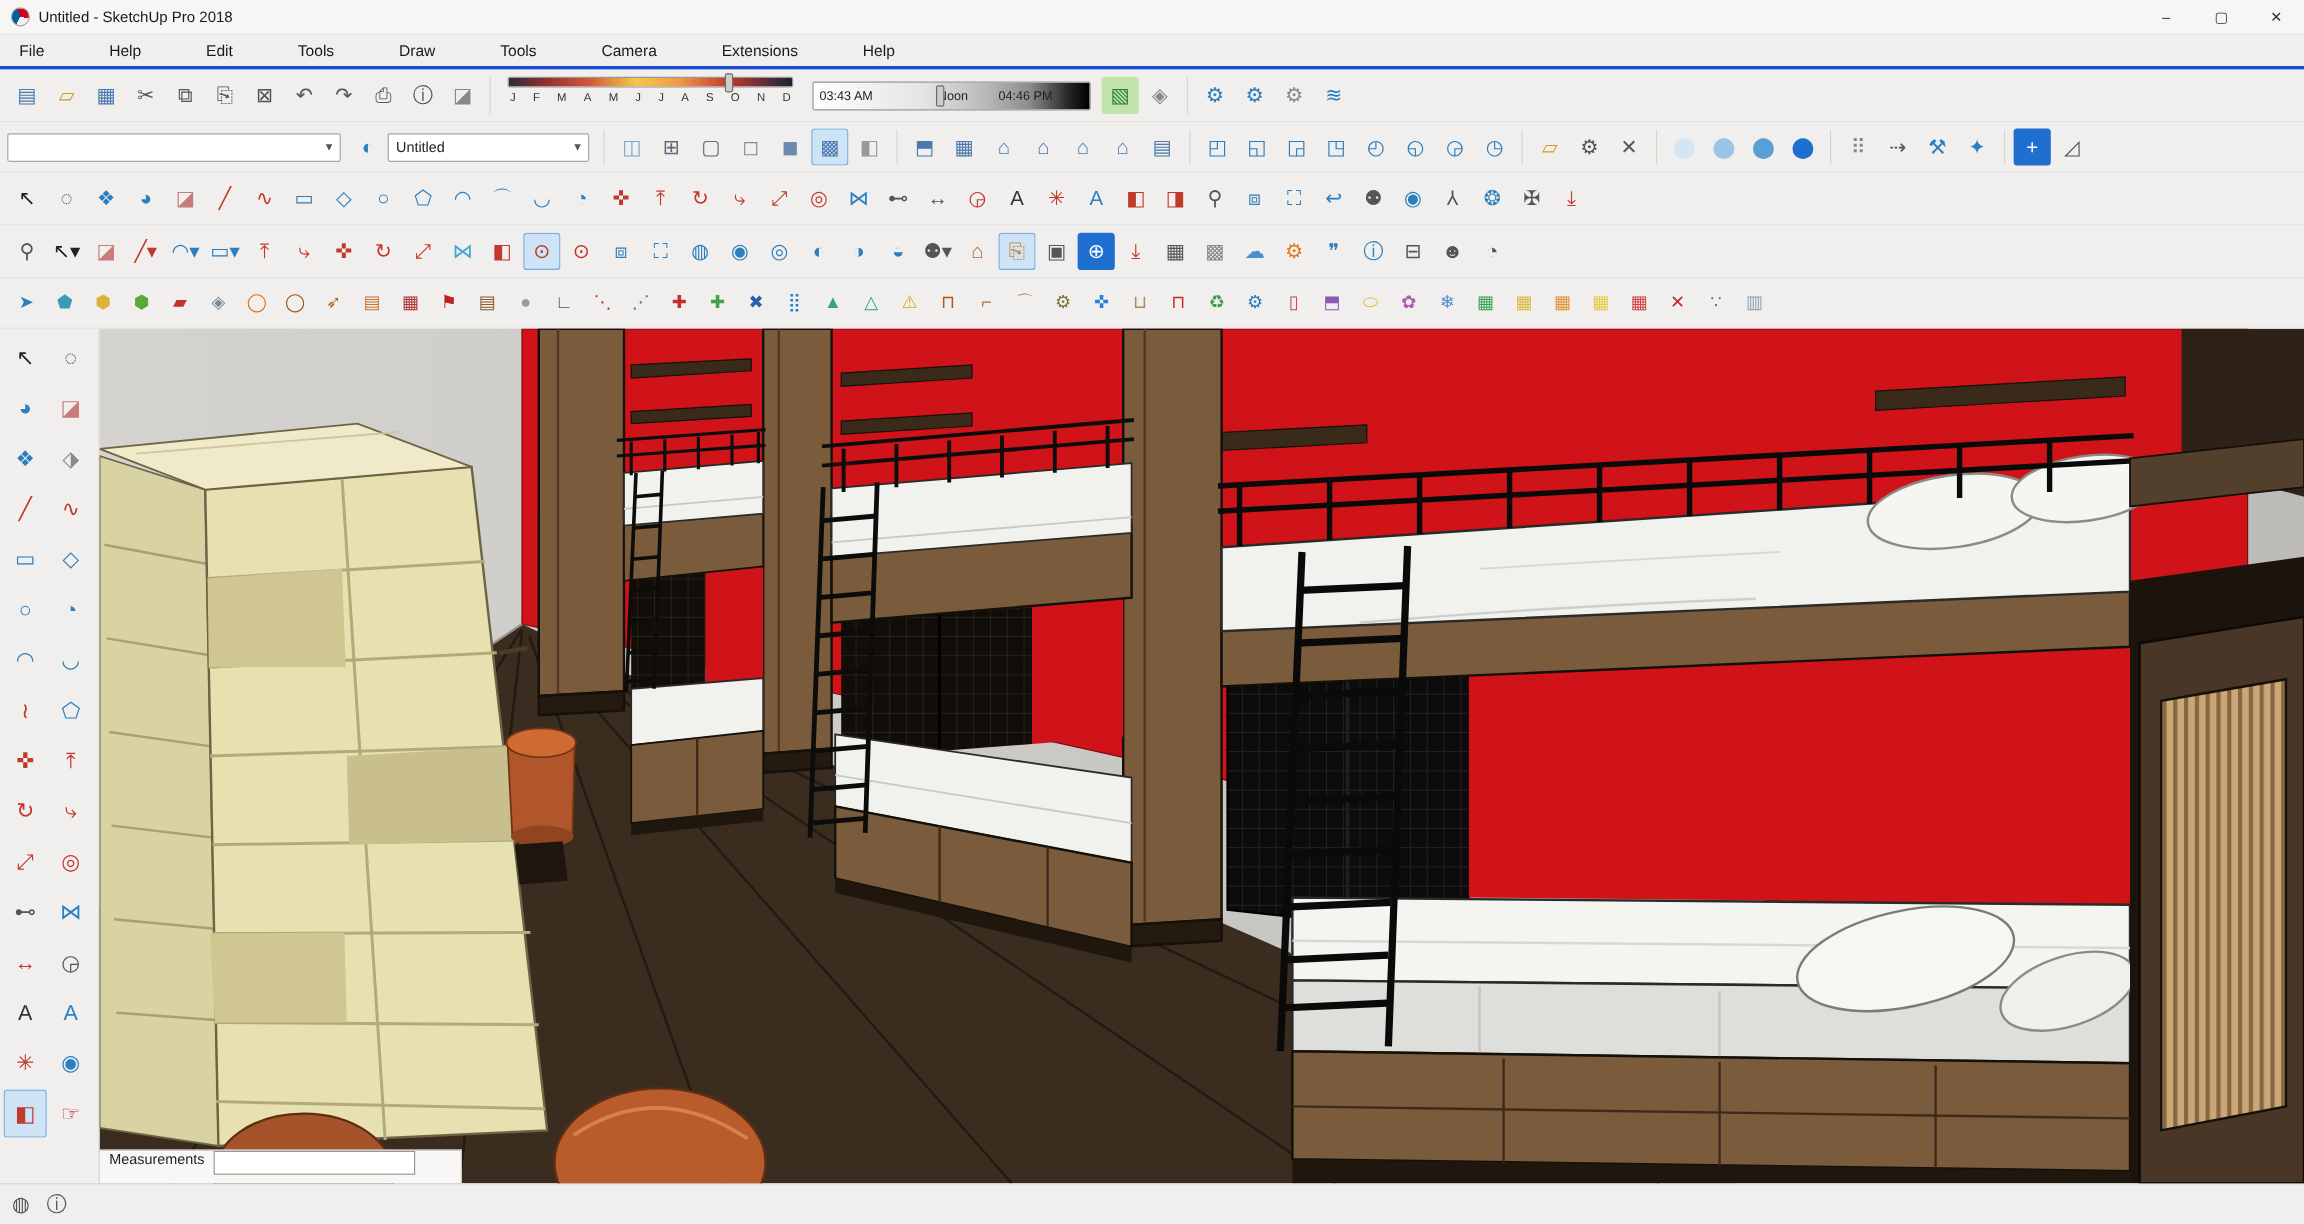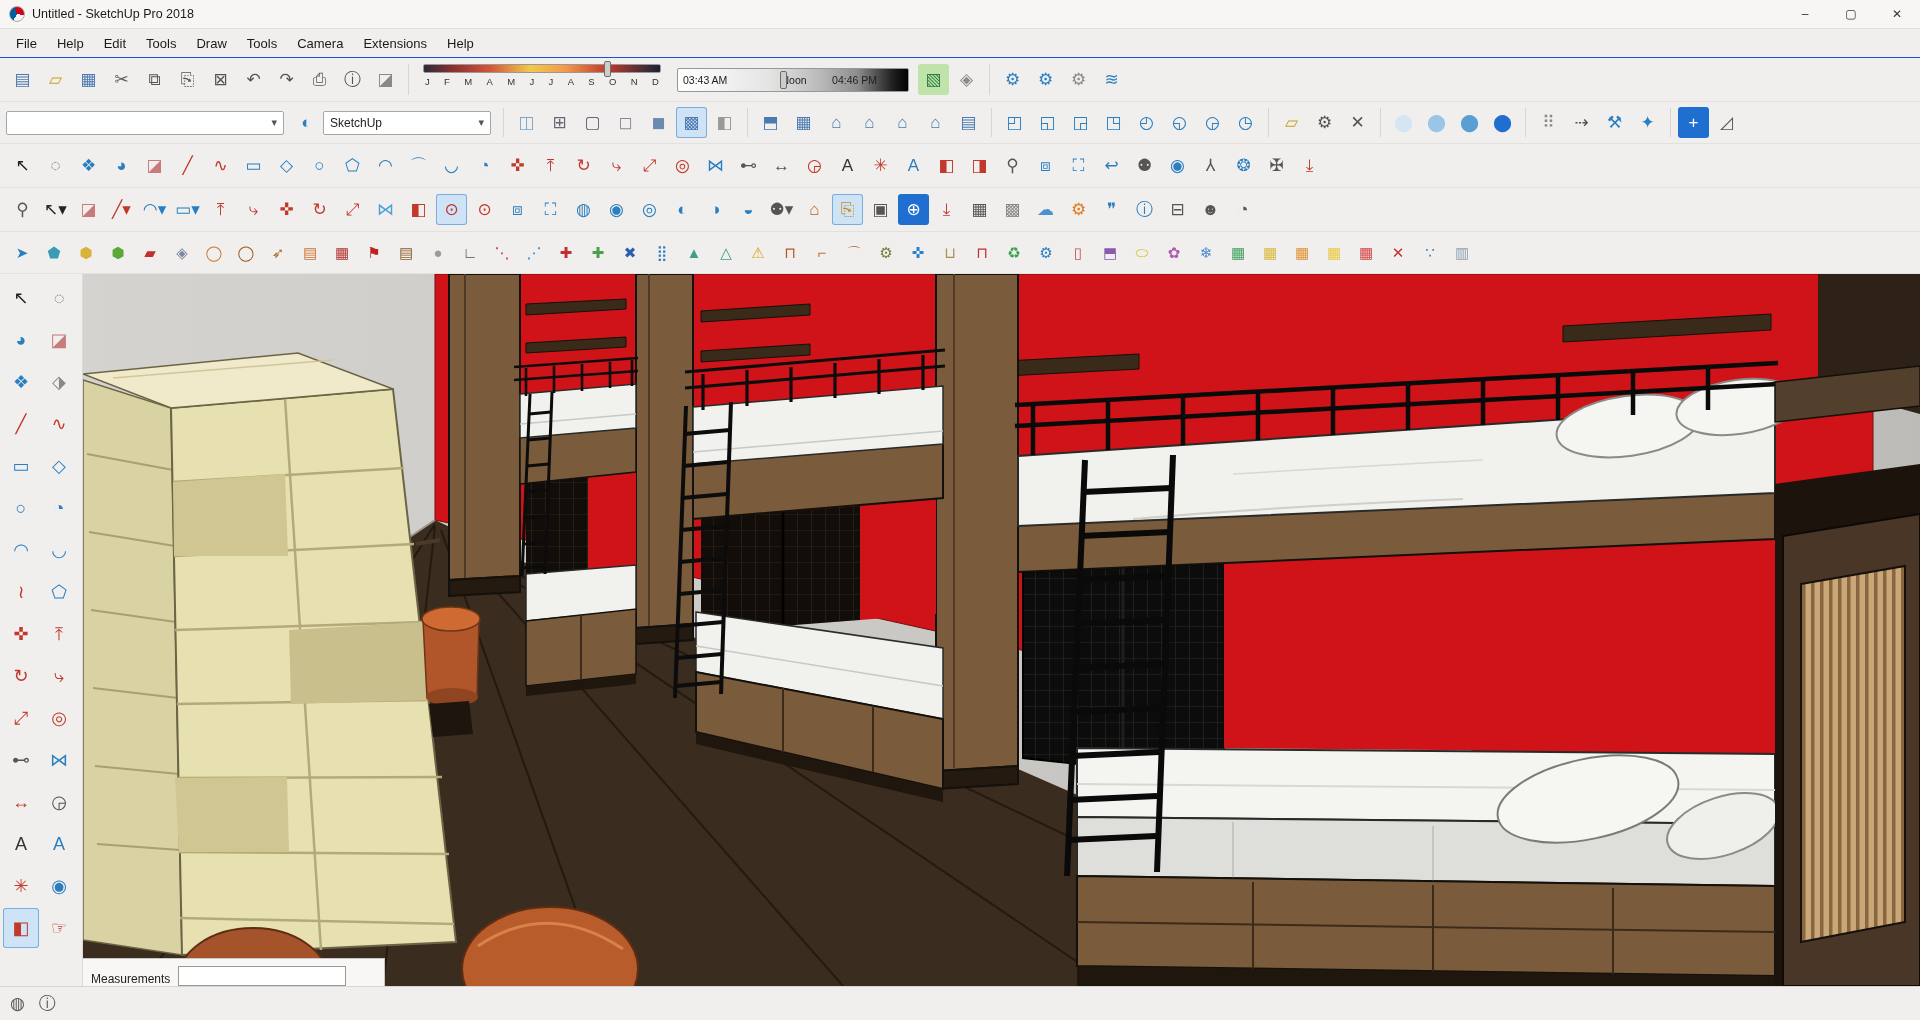--- a/index.html
+++ b/index.html
@@ -10,21 +10,21 @@
   
   .titlebar { height:29px; background:#f7f6f4; display:flex; align-items:center; border-bottom:1px solid #e2e0dd; flex:0 0 auto; }
   .logo { width:16px; height:16px; border-radius:50%; margin:0 7px 0 9px;
           background:conic-gradient(from 210deg, #005f9e 0 130deg, #d0021b 130deg 250deg, #f4f4f4 250deg 360deg);
           border:1px solid #aaa; flex:0 0 auto; }
   .title-text { font-size:12.5px; color:#1a1a1a; }
   .win-controls { margin-left:auto; display:flex; height:100%; }
   .win-btn { width:46px; height:100%; display:flex; align-items:center; justify-content:center; font-size:12px; color:#333; cursor:default; }
 
   
-  .menubar { height:29px; display:flex; align-items:center; padding-left:6px; background:#f1efed; border-bottom:1px solid #1d4ed8; flex:0 0 auto; }
+  .menubar { height:29px; display:flex; align-items:center; padding-left:6px; background:#f1efed; border-bottom:3px solid #1d4ed8; flex:0 0 auto;gap:34px; }
   .menu-item { font-size:13px; color:#1a1a1a; padding:4px 10px; border-radius:3px; }
 
   
   .toolbar { display:flex; align-items:center; background:#f1efed; border-bottom:1px solid #e3e1de; padding:0 6px; white-space:nowrap; overflow:hidden; flex:0 0 auto; }
   .tb-r1,.tb-r3,.tb-r4 { height:44px; }
   .tb-r2,.tb-r5 { height:42px; }
   .tb-group { display:flex; align-items:center; }
   .sep { width:1px; height:70%; background:#d8d5d1; margin:0 6px; flex:0 0 auto; }
   .tbi { display:inline-flex; width:31px; height:31px; align-items:center; justify-content:center;
          font-size:17px; border-radius:3px; margin:0 1px; cursor:default; flex:0 0 auto; line-height:1; }
@@ -54,21 +54,21 @@
   .palette { width:83px; background:#f1efed; border-right:1px solid #dcdad7; display:flex; flex-wrap:wrap;
              align-content:flex-start; padding:3px 2px; }
   .pi { width:36px; height:40px; display:flex; align-items:center; justify-content:center; font-size:18px;
         border-radius:3px; margin:1px; cursor:default; line-height:1; }
   .pi.active { background:#cfe3f6; box-shadow:inset 0 0 0 1px #7aaedd; }
 
   .viewport { flex:1 1 auto; position:relative; min-width:0; }
   .viewport svg { position:absolute; inset:0; width:100%; height:100%; display:block; }
 
   .measurements { position:absolute; left:0; bottom:0; width:302px; height:28px; background:#f8f7f5;
-                  border-top:1px solid #c9c7c4; border-right:1px solid #c9c7c4; display:flex; align-items:flex-end; z-index:5; }
+                  border-top:1px solid #c9c7c4; border-right:1px solid #c9c7c4; display:flex; align-items:flex-start; z-index:5; }
   .measurements label { font-size:12px; color:#222; padding:0 8px; }
   .measurements input { width:168px; height:20px; border:1px solid #9a9894; background:#fff; font-size:12px; padding:0 4px;
                         font-family:"Liberation Sans",sans-serif; }
 
   
   .statusbar { height:34px; background:#f1efed; border-top:1px solid #d8d6d3; display:flex; align-items:center; padding:0 10px; flex:0 0 auto; }
   .sbi { font-size:17px; color:#555; margin-right:14px; cursor:default; }
 </style>
 </head>
 <body>
@@ -152,21 +152,21 @@
   </div>
 
   <div class="toolbar tb-r2">
     <div class="combobox">
       <span></span>
     </div>
     <div class="tb-group">
         <span class="tbi" title="styles-icon" style="color: rgb(42, 127, 193);">◐</span>
       </div>
     <div class="combobox tagbox">
-      <span>SketchUp</span>
+      <span>Untitled</span>
     </div>
     <div class="sep"></div>
     <div class="tb-group">
         <span class="tbi" title="xray-mode-icon" style="color: rgb(122, 168, 204);">◫</span>
         <span class="tbi" title="back-edges-icon" style="color: rgb(102, 102, 119);">⊞</span>
         <span class="tbi" title="wireframe-icon" style="color: rgb(102, 102, 119);">▢</span>
         <span class="tbi" title="hidden-line-icon" style="color: rgb(136, 136, 153);">◻</span>
         <span class="tbi" title="shaded-icon" style="color: rgb(106, 138, 176);">◼</span>
         <span class="tbi active" title="shaded-textures-icon" style="color: rgb(74, 122, 176);">▩</span>
         <span class="tbi" title="monochrome-icon" style="color: rgb(153, 153, 153);">◧</span>

